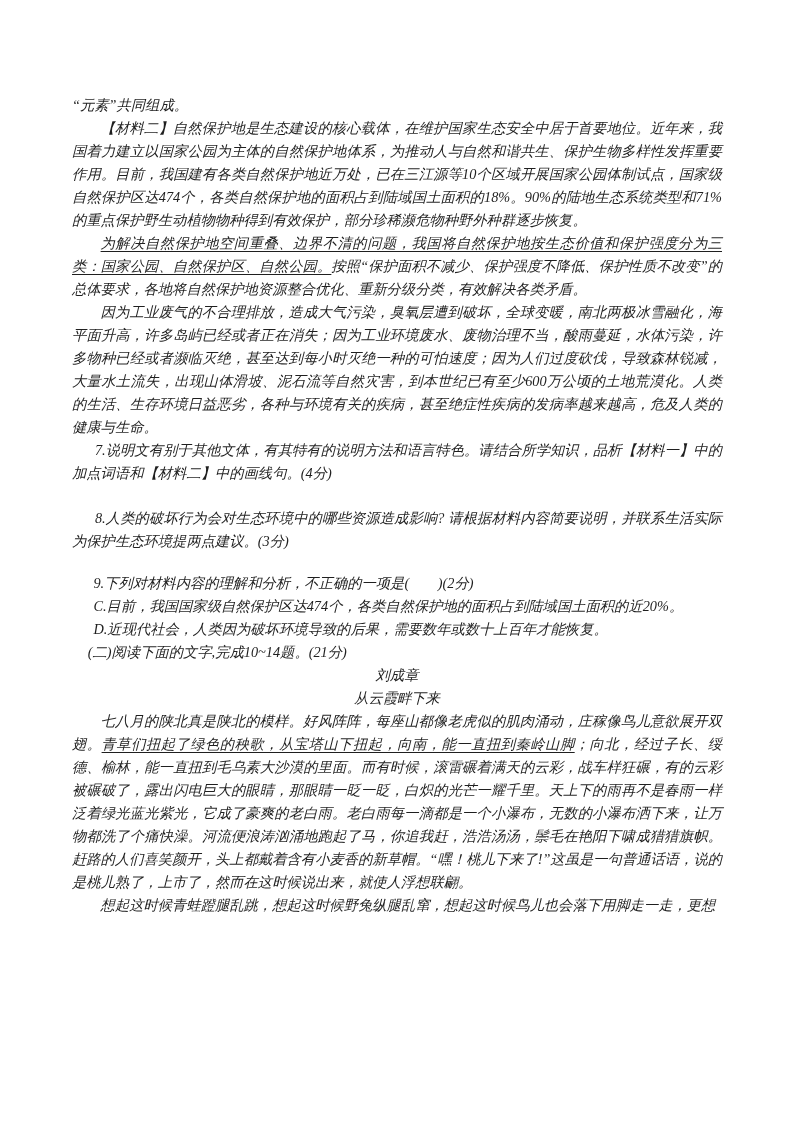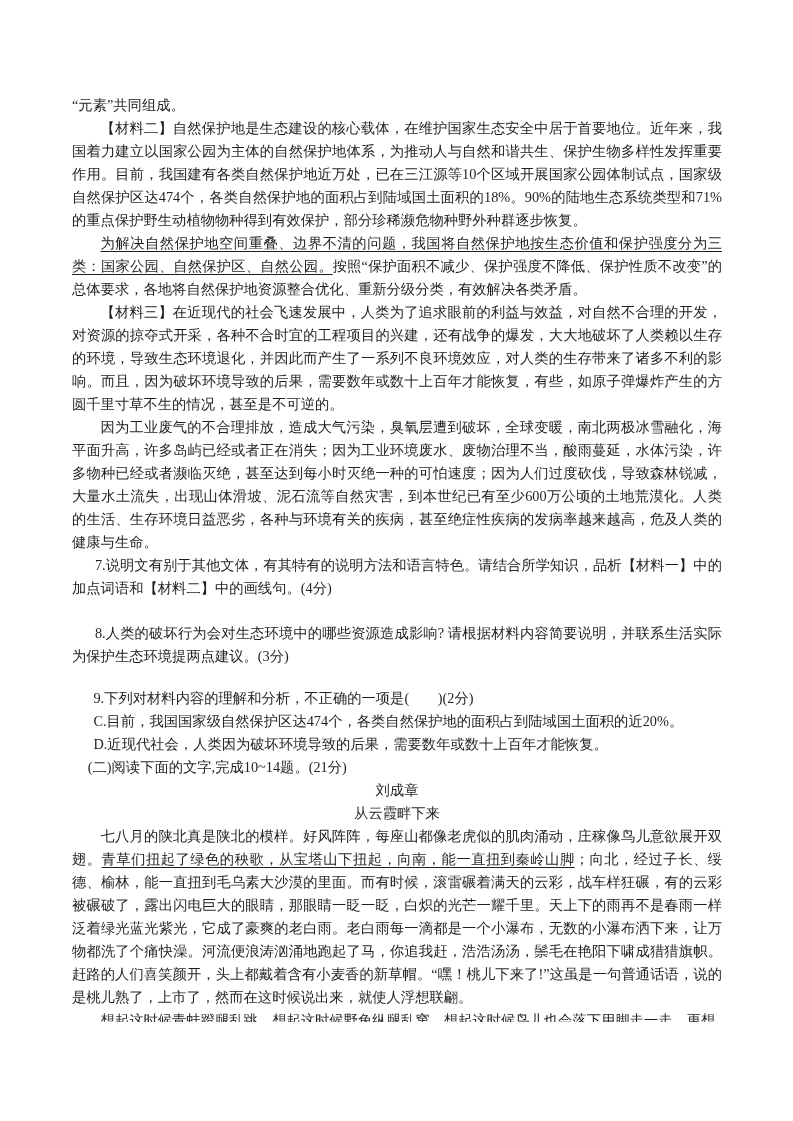--- a/index.html
+++ b/index.html
@@ -13,20 +13,21 @@
     height: 1022px;
     box-sizing: border-box;
     background: #ffffff;
     padding: 94px 71px 0 72px;
     font-family: "Liberation Serif", "DejaVu Serif", serif;
     font-size: 14.3px;
     line-height: 23px;
     color: #1f1f1f;
     text-align: justify;
     overflow: hidden;
+    font-style: italic;
   }
   .page p {
     margin: 0;
     padding: 0;
   }
   .indent { text-indent: 2em; }
   .q-indent { text-indent: 1.6em; }
   .opt-indent { text-indent: 1.5em; }
   .sec-indent { text-indent: 1.1em; }
   .center { text-align: center; text-indent: 0; }
@@ -54,21 +55,20 @@
 <body>
 
 <div class="page">
 
   <p>“元素”共同组成。</p>
 
   <p class="indent">【材料二】自然保护地是生态建设的核心载体，在维护国家生态安全中居于首要地位。近年来，我国着力建立以国家公园为主体的自然保护地体系，为推动人与自然和谐共生、保护生物多样性发挥重要作用。目前，我国建有各类自然保护地近万处，已在三江源等10个区域开展国家公园体制试点，国家级自然保护区达474个，各类自然保护地的面积占到陆域国土面积的18%。90%的陆地生态系统类型和71%的重点保护野生动植物物种得到有效保护，部分珍稀濒危物种野外种群逐步恢复。</p>
 
   <p class="indent"><span class="u">为解决自然保护地空间重叠、边界不清的问题，我国将自然保护地按生态价值和保护强度分为三类：国家公园、自然保护区、自然公园。</span><span>按照“保护面积不减少、保护强度不降低、保护性质不改变”的总体要求，各地将自然保护地资源整合优化、重新分级分类，有效解决各类矛盾。</span></p>
 
-  <p class="indent">【材料三】在近现代的社会飞速发展中，人类为了追求眼前的利益与效益，对自然不合理的开发，对资源的掠夺式开采，各种不合时宜的工程项目的兴建，还有战争的爆发，大大地破坏了人类赖以生存的环境，导致生态环境退化，并因此而产生了一系列不良环境效应，对人类的生存带来了诸多不利的影响。而且，因为破坏环境导致的后果，需要数年或数十上百年才能恢复，有些，如原子弹爆炸产生的方圆千里寸草不生的情况，甚至是不可逆的。</p>
 
   <p class="indent">因为工业废气的不合理排放，造成大气污染，臭氧层遭到破坏，全球变暖，南北两极冰雪融化，海平面升高，许多岛屿已经或者正在消失；因为工业环境废水、废物治理不当，酸雨蔓延，水体污染，许多物种已经或者濒临灭绝，甚至达到每小时灭绝一种的可怕速度；因为人们过度砍伐，导致森林锐减，大量水土流失，出现山体滑坡、泥石流等自然灾害，到本世纪已有至少600万公顷的土地荒漠化。人类的生活、生存环境日益恶劣，各种与环境有关的疾病，甚至绝症性疾病的发病率越来越高，危及人类的健康与生命。</p>
 
   <p class="q-indent">7.说明文有别于其他文体，有其特有的说明方法和语言特色。请结合所学知识，品析【材料一】中的加点词语和【材料二】中的画线句。(4分)</p>
 
   <p class="q-indent gap-lg">8.人类的破坏行为会对生态环境中的哪些资源造成影响? 请根据材料内容简要说明，并联系生活实际为保护生态环境提两点建议。(3分)</p>
 
   <p class="opt-indent gap-md">9.下列对材料内容的理解和分析，不正确的一项是(　　)(2分)</p>
   <p class="opt-indent">C.目前，我国国家级自然保护区达474个，各类自然保护地的面积占到陆域国土面积的近20%。</p>
   <p class="opt-indent">D.近现代社会，人类因为破坏环境导致的后果，需要数年或数十上百年才能恢复。</p>

